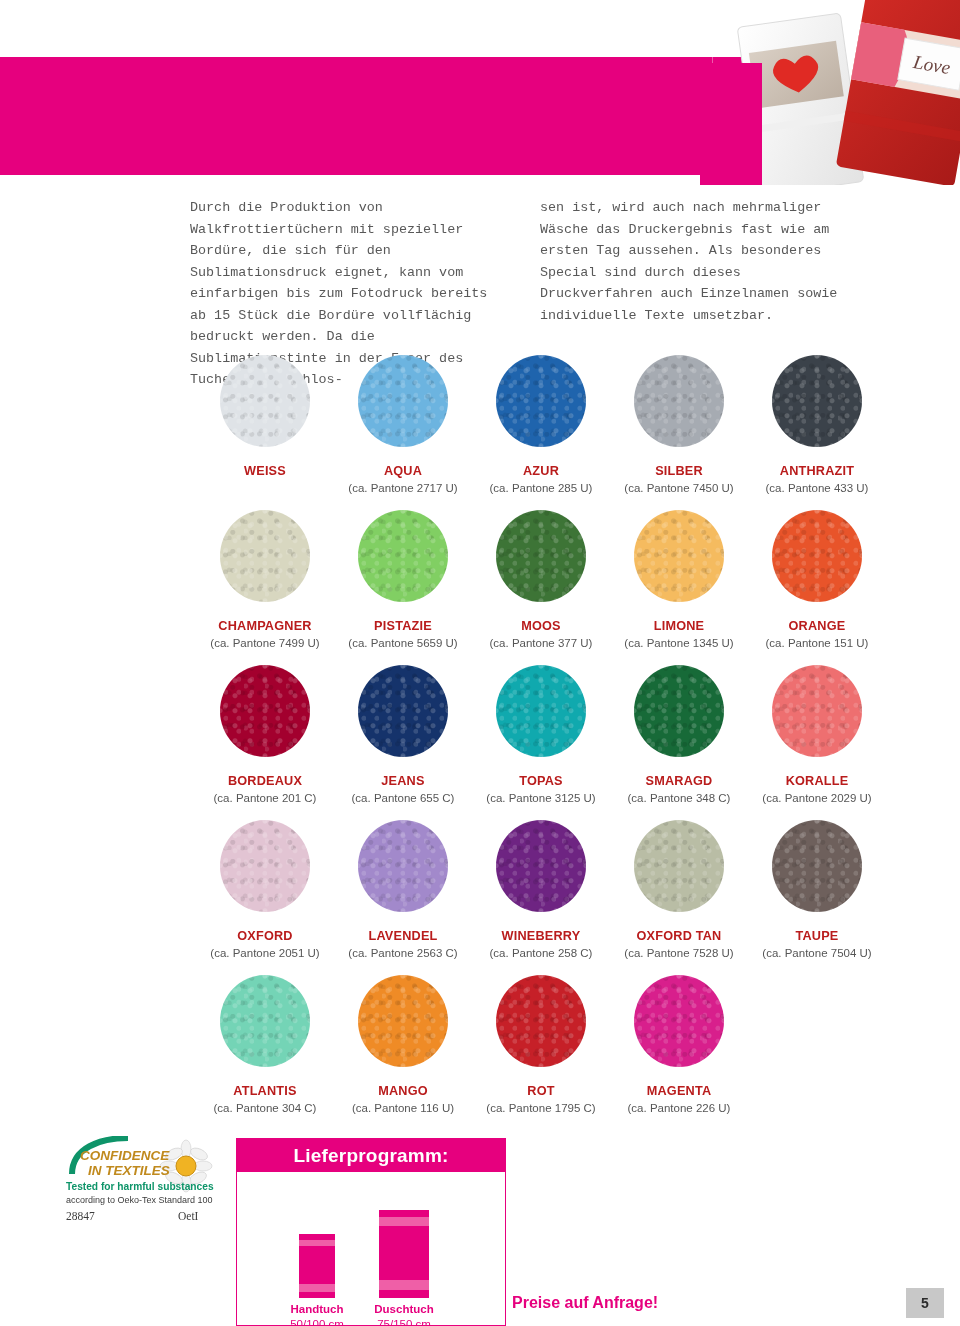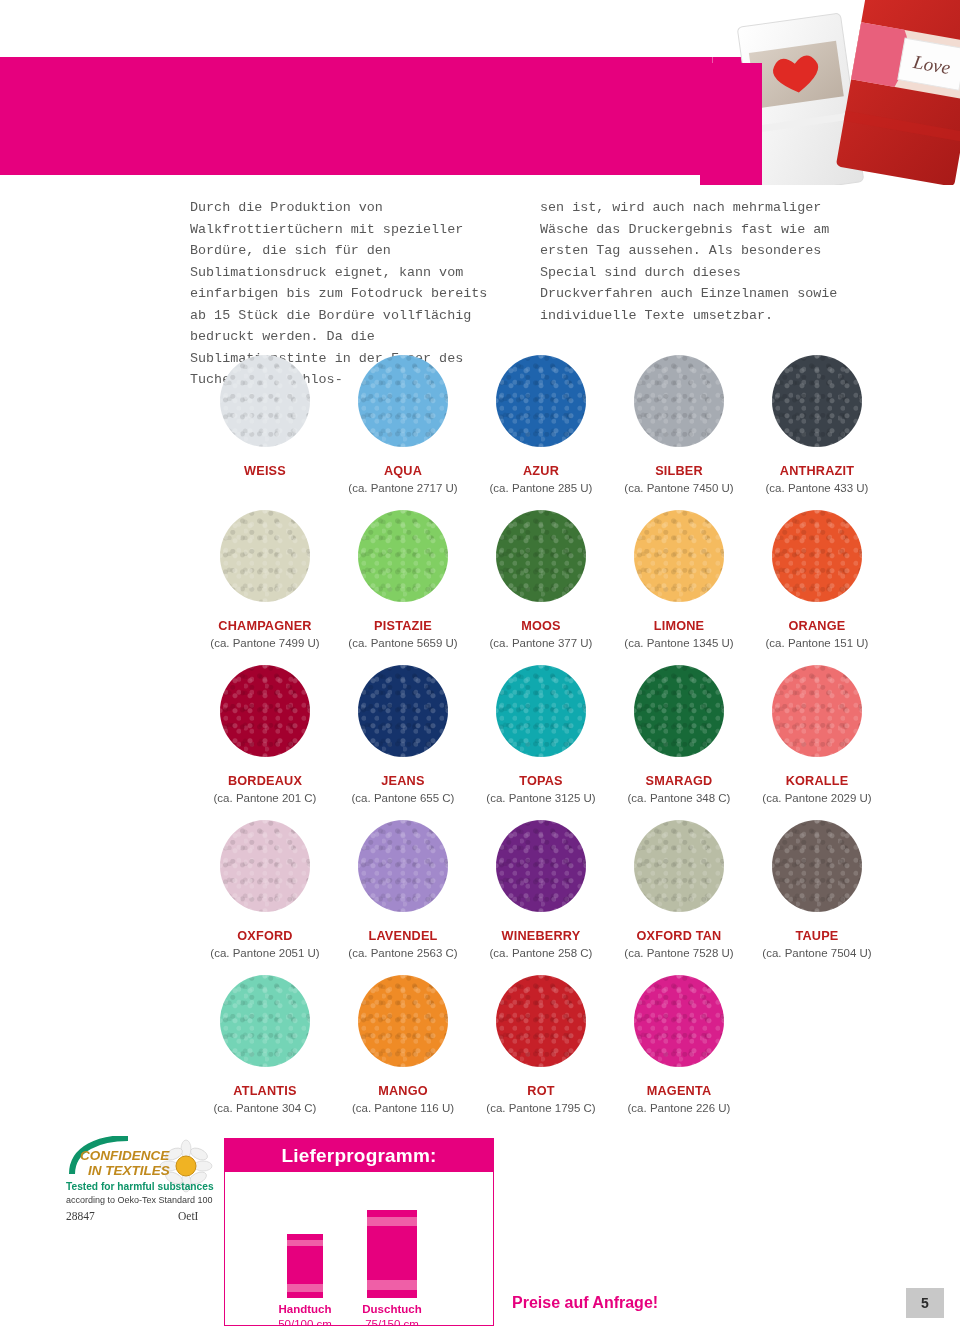--- a/index.html
+++ b/index.html
@@ -124,21 +124,21 @@
   
   .oeko {
     position: absolute;
     left: 66px; top: 1136px;
     width: 152px; height: 92px;
   }
 
   
   .liefer {
     position: absolute;
-    left: 224px; top: 1138px;
+    left: 236px; top: 1138px;
     width: 270px; height: 188px;
     border: 1px solid #e6007e;
     box-sizing: border-box;
     background: #fff;
   }
   .liefer-head {
     height: 33px;
     background: #e6007e;
     color: #fff;
     font-size: 19px;

